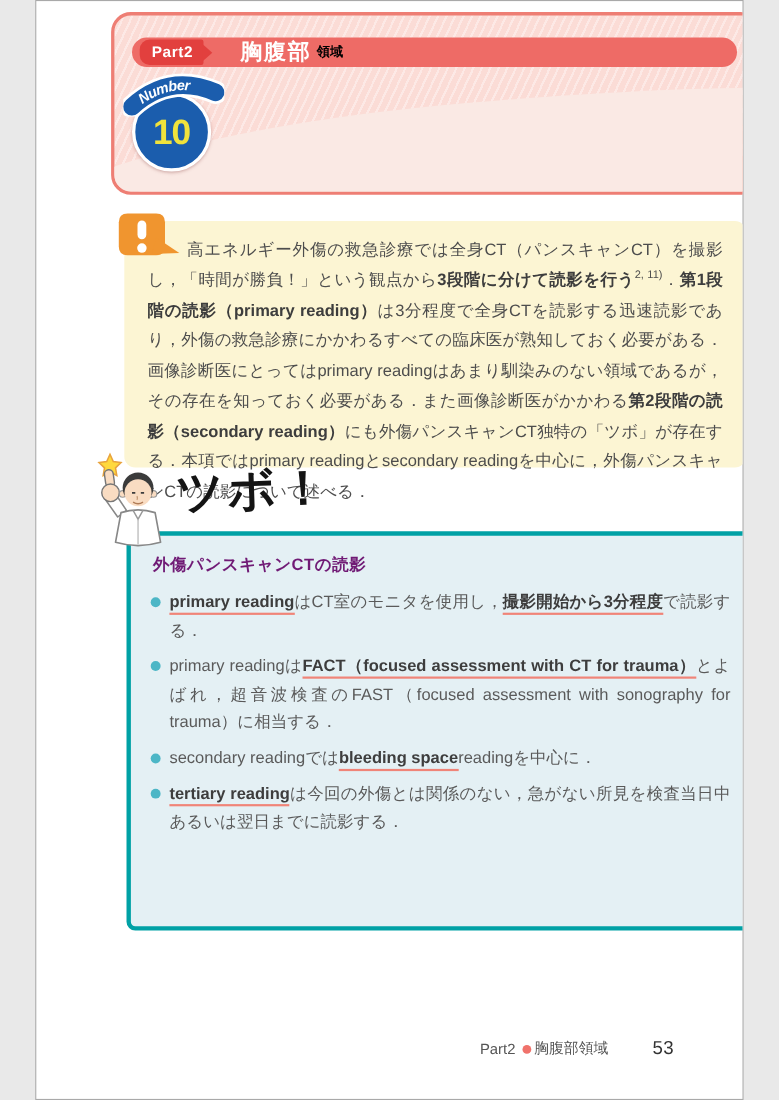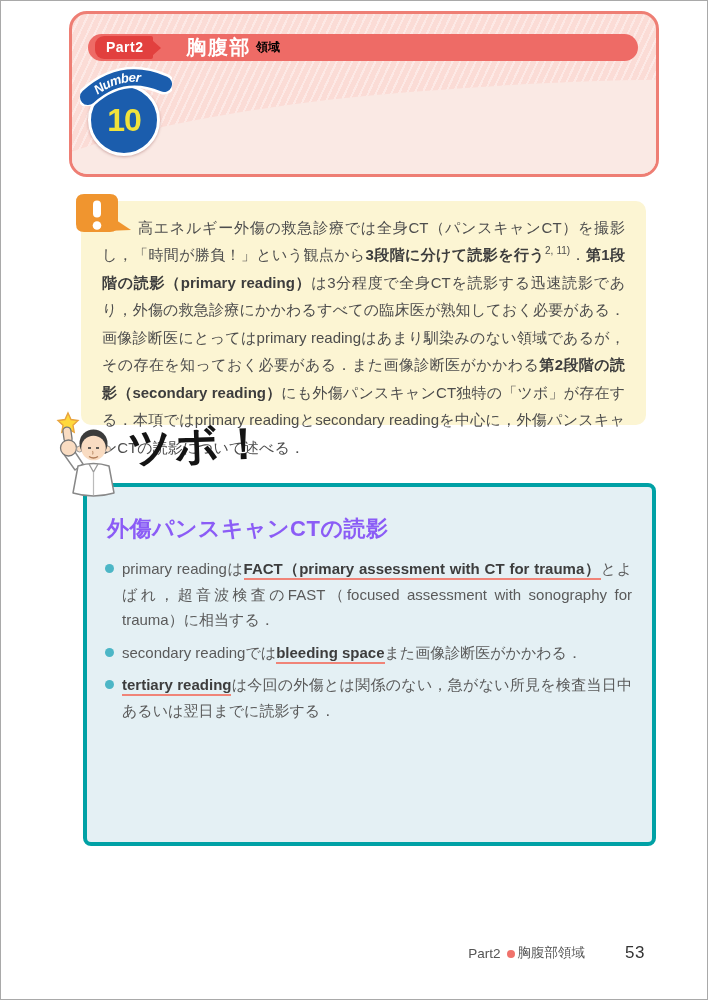--- a/index.html
+++ b/index.html
@@ -1,17 +1,17 @@
 <!DOCTYPE html>
 <html style="--header_border: #ee7e74; --header_fill: #fbdcd6; --bar_red: #ee6b66; --badge_red: #e2403e; --circle_blue: #1b5dad; --number_yellow: #f0e23c; --intro_bg: #fcf5d3; --icon_orange: #f0952f; --points_border: #00a1a5; --points_bg: #e4f0f4; --bullet_teal: #4cb6c6; --underline_red: #f08478; --footer_dot: #f0726b;"><head>
 <meta charset="utf-8">
 <style>
   html,body{margin:0;padding:0;background:#e9e9e9;}
   .page{
-    position:relative;width:708px;height:1000px;margin:0 auto;
+    position:relative;width:644px;height:1000px;margin:0 auto;
     background:#fff;border:1px solid #a9a9a9;box-sizing:border-box;
     font-family:"Liberation Sans","DejaVu Sans",sans-serif;overflow:hidden;
   }
   
   .header-card{
     position:absolute;left:68px;top:10px;width:590px;height:166px;
     border:3px solid var(--header_border,#ee7e74);border-radius:18px;box-sizing:border-box;
     background:
       repeating-linear-gradient(115deg, rgba(255,255,255,.38) 0 2px, rgba(255,255,255,0) 2px 7px),
       var(--header_fill,#fbdcd6);
@@ -64,21 +64,21 @@
     position:absolute;left:127px;top:416px;font-size:43px;font-weight:900;color:#141414;
     transform:rotate(-2deg);letter-spacing:3px;
   }
   .doctor-illustration{position:absolute;left:40px;top:410px;width:90px;height:90px;z-index:3;}
   
   .points-card{
     position:absolute;left:82px;top:482px;width:573px;height:363px;
     background:var(--points_bg,#e4f0f4);border:4px solid var(--points_border,#00a1a5);
     border-radius:8px;box-sizing:border-box;padding:15px 20px 10px 18px;z-index:2;
   }
-  .points-title{font-size:22px;font-weight:bold;color:#8b5cf6;margin:12px 0 12px 2px;letter-spacing:.5px;}
+  .points-title{font-size:15px;font-weight:bold;color:#701a75;margin:2px 0 12px 2px;letter-spacing:.5px;}
   ul.points-list{list-style:none;margin:0;padding:0;}
   li.point-item{
     position:relative;padding-left:17px;margin-bottom:7px;
     font-size:15px;line-height:1.7;color:#5a5a5a;text-align:justify;
   }
   li.point-item::before{
     content:"";position:absolute;left:0;top:8px;width:9px;height:9px;border-radius:50%;
     background:var(--bullet_teal,#4cb6c6);
   }
   .u{border-bottom:2px solid var(--underline_red,#f08478);padding-bottom:1px;}
@@ -148,24 +148,27 @@
     <path d="M48 53 L52.5 61 L57 53" fill="none" stroke="#999" stroke-width="1.3"></path>
     <line x1="52.5" y1="61" x2="52.5" y2="84" stroke="#bbb" stroke-width="1.2"></line>
   </svg>
   <div class="tsubo-heading">ツボ！</div>
 
   <div class="points-card">
     <div class="points-title">外傷パンスキャンCTの読影</div>
     <ul class="points-list">
 
         <li class="point-item">
-          <span><span>primary readingは</span><span class="b u">FACT（primary assessment with CT for trauma）</span><span>とよばれ，超音波検査のFAST（focused assessment with sonography for trauma）に相当する．</span></span>
+          <span><span class="b u">primary reading</span><span>はCT室のモニタを使用し，</span><span class="b u">撮影開始から3分程度</span><span>で読影する．</span></span>
         </li>
         <li class="point-item">
-          <span><span>secondary readingでは</span><span class="b u">bleeding space</span><span>また画像診断医がかかわる．</span></span>
+          <span><span>primary readingは</span><span class="b u">FACT（focused assessment with CT for trauma）</span><span>とよばれ，超音波検査のFAST（focused assessment with sonography for trauma）に相当する．</span></span>
+        </li>
+        <li class="point-item">
+          <span><span>secondary readingでは</span><span class="b u">bleeding space</span><span>readingを中心に．</span></span>
         </li>
         <li class="point-item">
           <span><span class="b u">tertiary reading</span><span>は今回の外傷とは関係のない，急がない所見を検査当日中あるいは翌日までに読影する．</span></span>
         </li>
       </ul>
   </div>
 
   <div class="footer">
     <span>Part2</span>
     <span class="footer-dot"></span>

